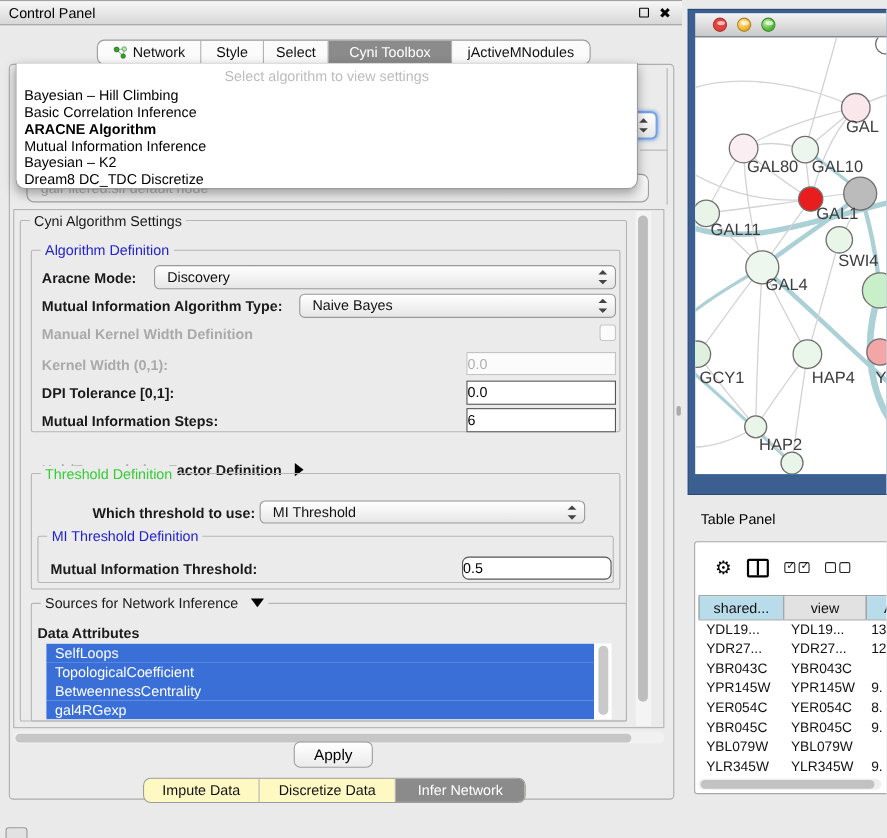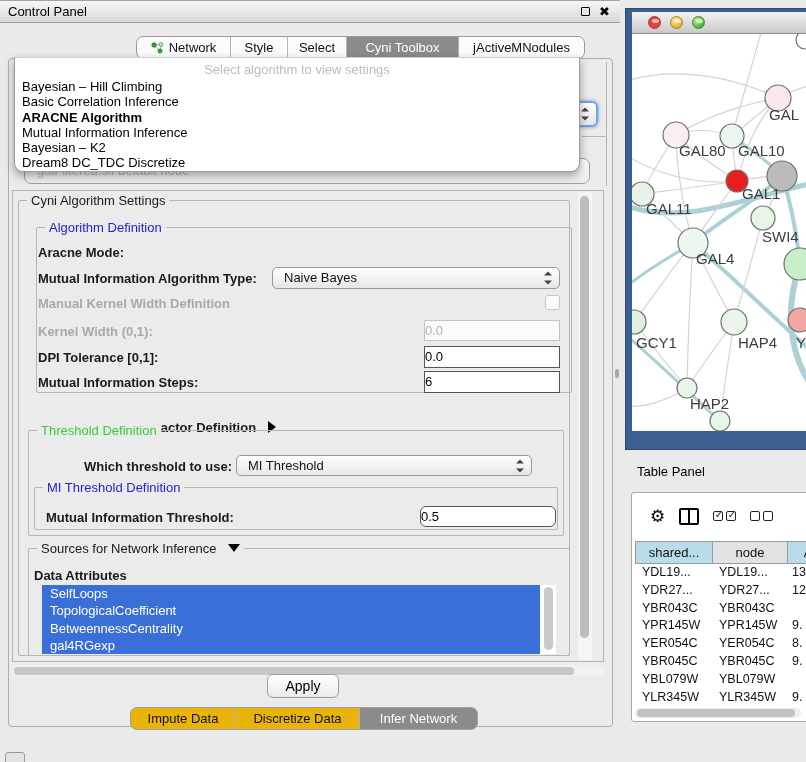--- a/index.html
+++ b/index.html
@@ -14,21 +14,21 @@
     background:linear-gradient(#f7f7f7,#d7d7d7);
     border-top:1px solid #a3a3a3; border-bottom:1px solid #9f9f9f;
     display:flex; align-items:center; }
   .cp-title{ margin-left:8px; font-size:13px; color:#000;}
   .cp-winbtns{ position:absolute; right:10px; top:0; height:100%; display:flex; align-items:center; gap:9px;}
   .float-ico{ width:9px;height:9px;border:1.6px solid #000; border-radius:1px; display:inline-block;}
   .close-ico{ font-size:13px; font-weight:bold; color:#000; line-height:9px;}
 
   
   .tabstrip{ left:88px; top:36px; height:23px; display:flex;
-    border:1px solid #9c9c9c; border-radius:7px; background:#fbfbfb; overflow:hidden; z-index:20;margin-left:48px;}
+    border:1px solid #9c9c9c; border-radius:7px; background:#fbfbfb; overflow:hidden; z-index:20;}
   .tabseg{ display:flex; align-items:center; justify-content:center; gap:5px;
     border-left:1px solid #b4b4b4; color:#111; font-size:13px; cursor:default;}
   .tabseg:first-child{border-left:none;}
   .tabseg.sel{ background:#8b8b8b; color:#fff;}
 
   
   .cp-panel{ left:8px; top:58px; width:605px; height:669px;
     border:1px solid #adadad; border-radius:4px; background:#ebebeb;}
 
   
@@ -101,21 +101,21 @@
   .attr-item{ width:498px; height:17.3px; line-height:17.3px; padding-left:8px;
     background:#3a6fd8; color:#fff; font-size:13px; white-space:nowrap;}
   .attr-scroll{ position:absolute; right:3px; top:2px; width:9px; height:63px;
     background:#c9c9c9; border-radius:5px;}
 
   
   .apply-btn{ left:267px; top:674px; width:72px; height:24px; border:1px solid #9e9e9e;
     border-radius:6px; background:linear-gradient(#ffffff,#ebebeb); text-align:center;
     line-height:22px; font-size:14px; color:#000; z-index:8;}
   .bottom-tabstrip{ left:130px; top:707px; height:23px; display:flex;
-    border:1px solid #9c9c9c; border-radius:7px; background:#eab308; overflow:hidden; z-index:8;}
+    border:1px solid #9c9c9c; border-radius:7px; background:#fef9c3; overflow:hidden; z-index:8;}
 
   
   .divider-handle{ left:615px; top:369px; width:4px; height:9px; background:#9a9a9a; border-radius:2px; opacity:.8;}
 
   
   .mini-btn{ left:5px; top:752px; width:20px; height:14px; border:1.5px solid #9a9a9a;
     border-radius:3px; background:#e2e2e2;}
 
   
   .net-frame{ left:625px; top:8px; width:190px; height:442px; background:#3c5f92;
@@ -225,25 +225,29 @@
         <div class="algo-item">Dream8 DC_TDC Discretize</div>
       </div>
   </div>
 
   <div class="abs settings-box"></div>
 
   <div class="group" style="left:18px;top:200px;width:552px;height:456px;">
     <span class="group-title t-black">Cyni Algorithm Settings</span>
   </div>
 
-  <div class="group" style="left:36px;top:227px;width:536px;height:166px;text-align:center;">
+  <div class="group" style="left:28px;top:227px;width:536px;height:166px;text-align:center;">
     <span class="group-title t-blue">Algorithm Definition</span>
   </div>
 
   <span class="lbl" style="left:38px;top:245px;">Aracne Mode:</span>
+  <div class="combo" style="left:140px;top:241px;width:420px;">
+    <span>Discovery</span>
+    <span class="stepper"></span>
+  </div>
 
   <span class="lbl" style="left:38px;top:271px;">Mutual Information Algorithm Type:</span>
   <div class="combo" style="left:272px;top:267px;width:288px;">
     <span>Naive Bayes</span>
     <span class="stepper"></span>
   </div>
 
   <span class="lbl dis" style="left:38px;top:296px;">Manual Kernel Width Definition</span>
   <span class="checkbox" style="left:545px;top:295px;"></span>
 
@@ -418,21 +422,21 @@
         <span class="cb"></span>
           <span class="cb"></span>
       </span>
 
     </div>
     <div class="tp-header">
       <div class="tp-hcell hc-blue" style="width:78px">
         <span>shared...</span>
       </div>
       <div class="tp-hcell hc-gray" style="width:76px">
-        <span>node</span>
+        <span>view</span>
       </div>
       <div class="tp-hcell hc-blue" style="width:42px">
         <span>A</span>
       </div>
     </div>
     <div class="tp-rows" id="table-rows">
         <div class="tp-row">
           <span class="tp-c1">YDL19...</span>
           <span class="tp-c2">YDL19...</span>
           <span class="tp-c3">13</span>

